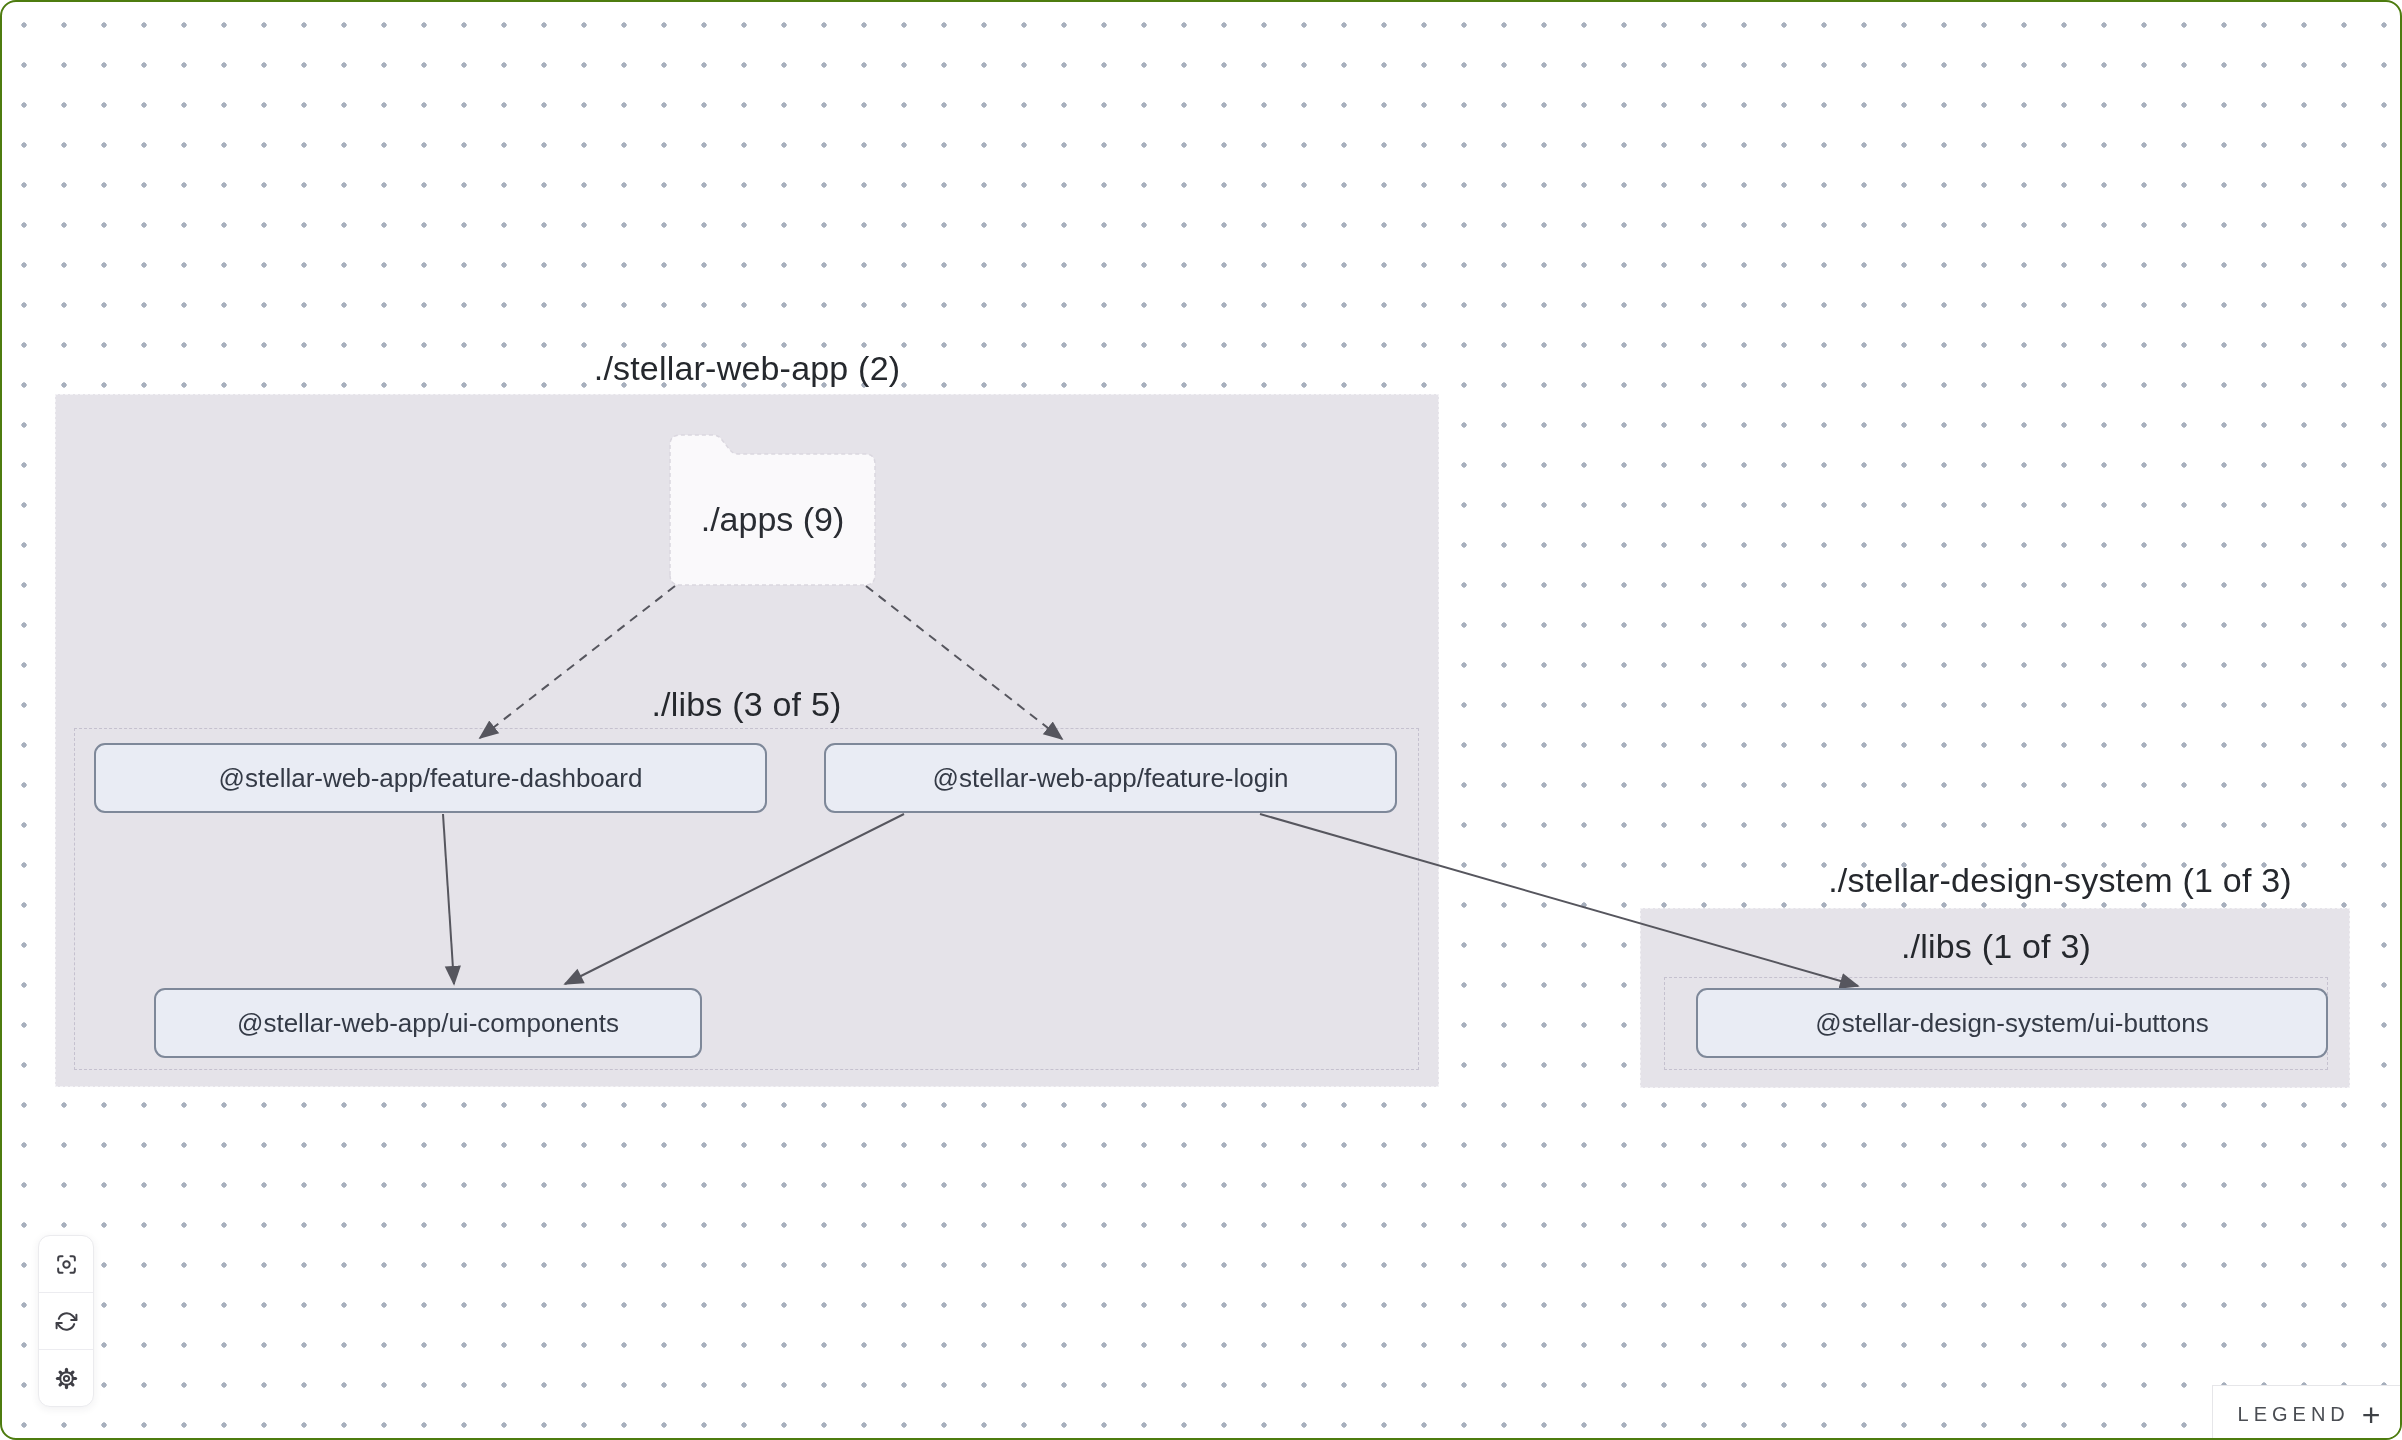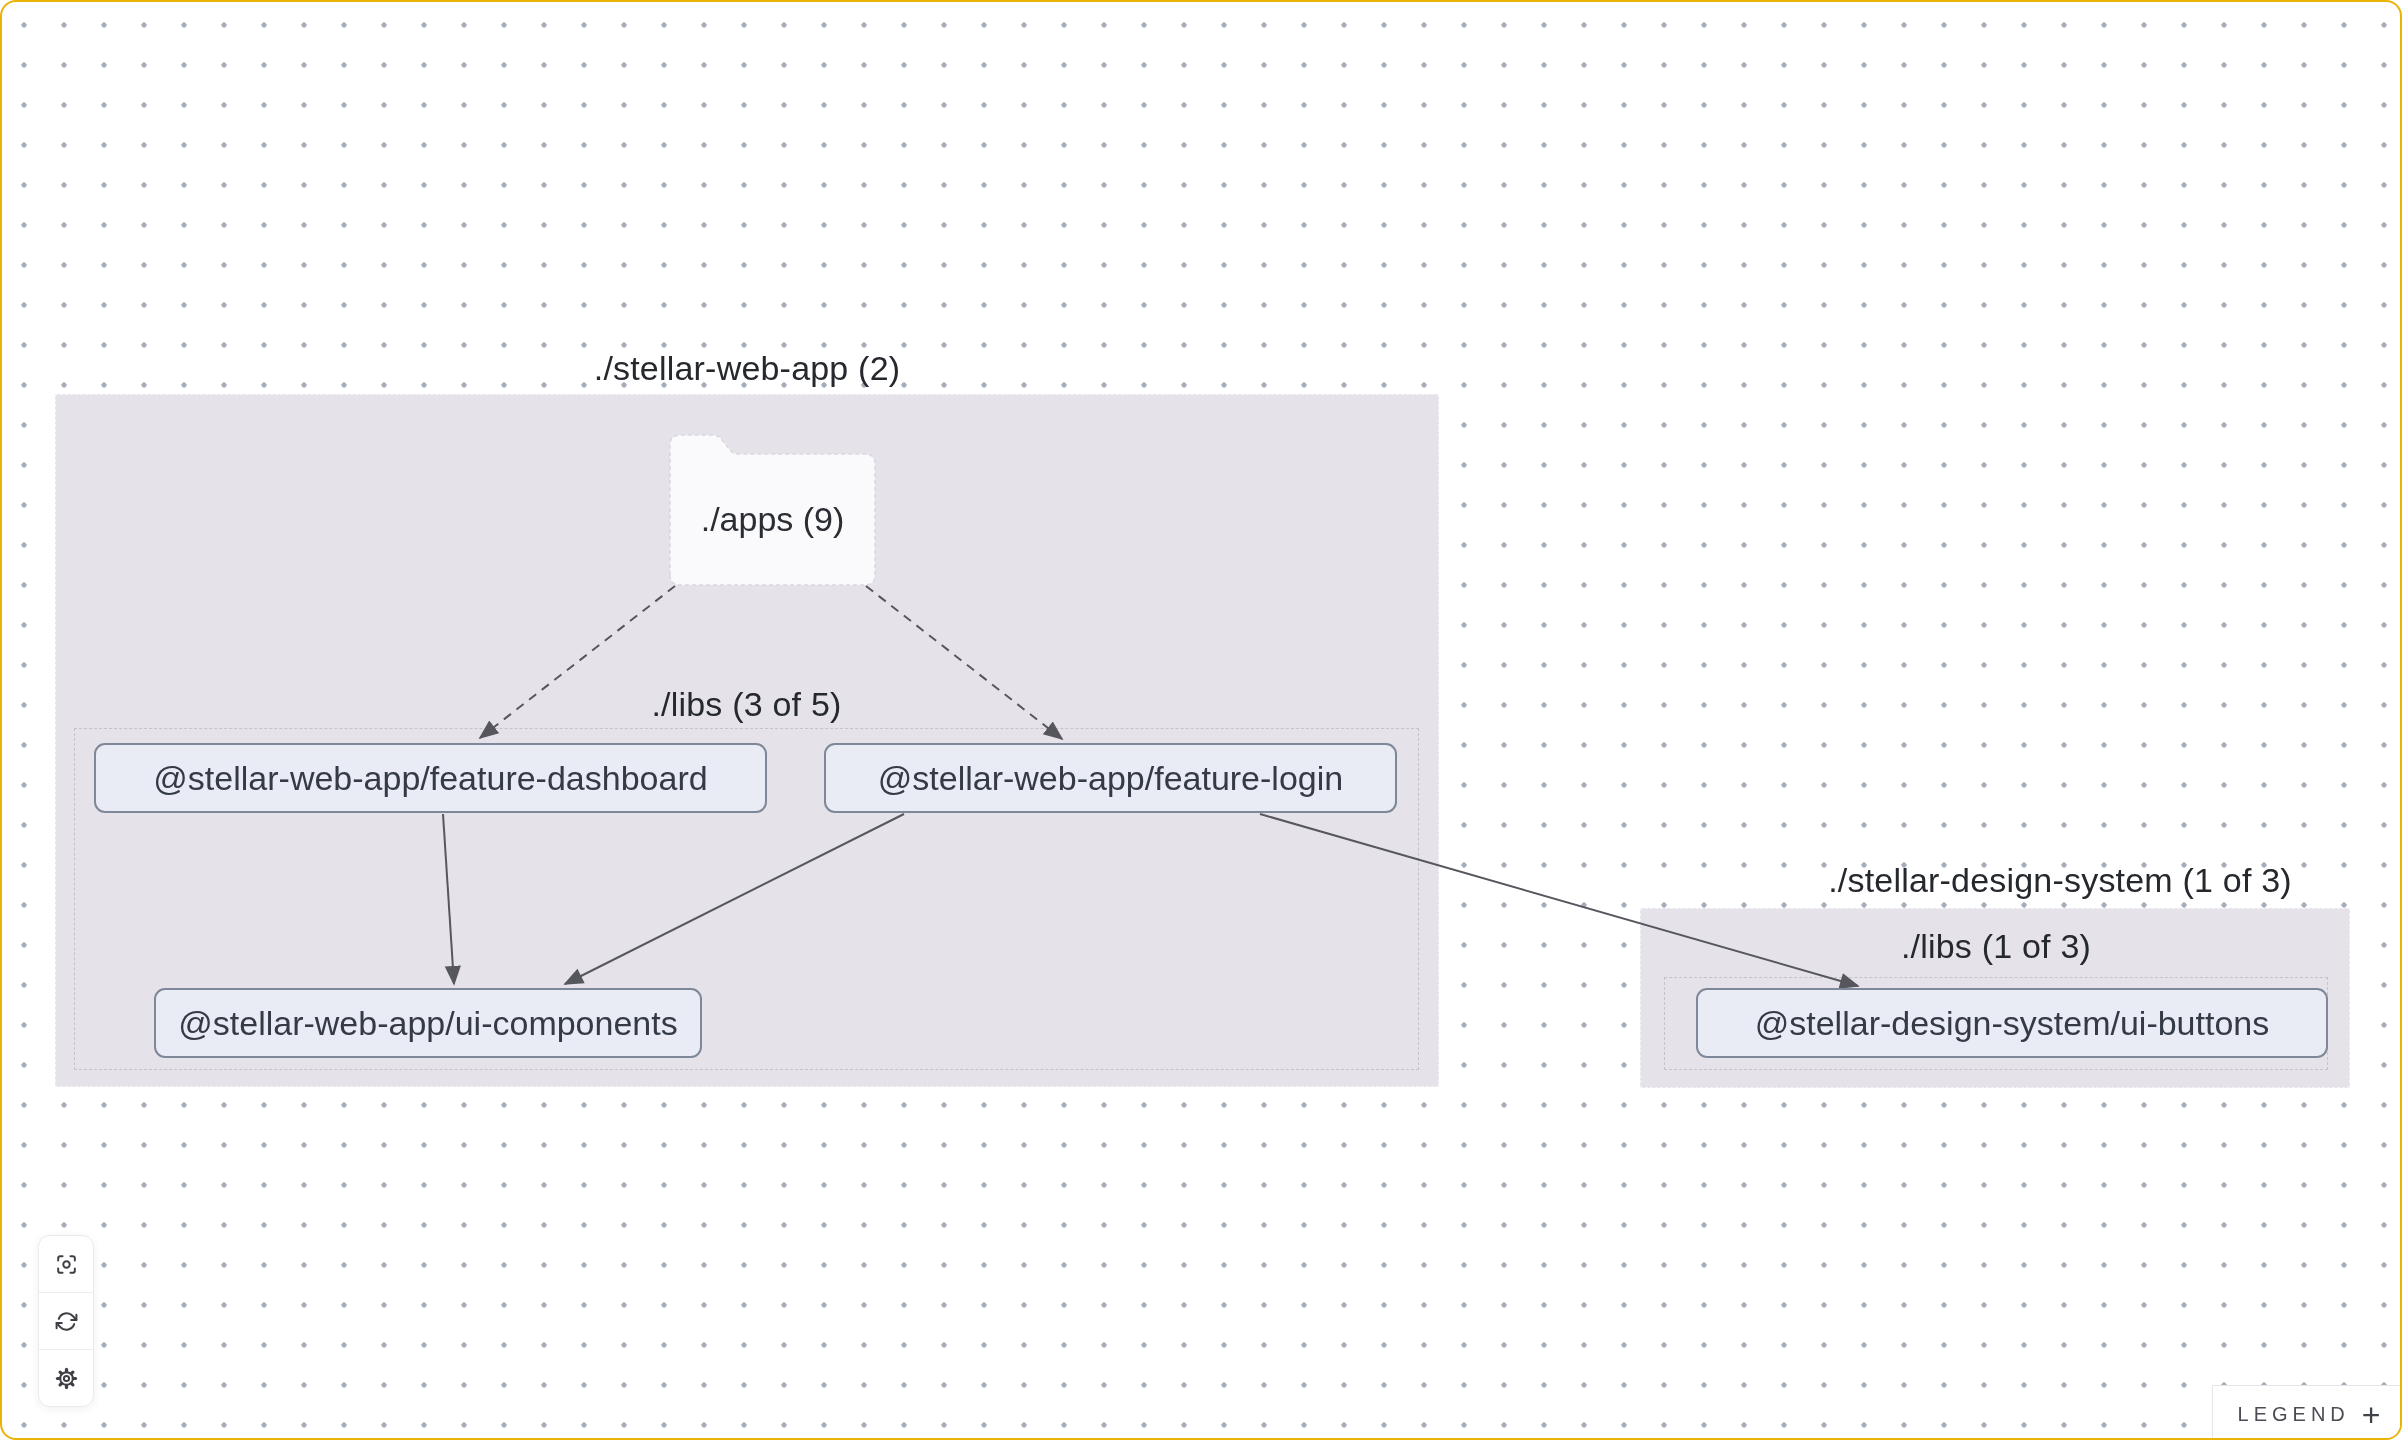--- a/index.html
+++ b/index.html
@@ -1,21 +1,21 @@
 <!DOCTYPE html>
 <html><head>
 <meta charset="utf-8">
 <style>
   html,body{margin:0;padding:0;background:#ffffff;}
   *{box-sizing:border-box;}
   body{font-family:"Liberation Sans","DejaVu Sans",sans-serif;}
 
   .stage{
     position:relative;width:2402px;height:1440px;background:#ffffff;
-    border:2px solid #eab308;border-radius:16px;overflow:hidden;
+    border:2px solid #4d7c0f;border-radius:16px;overflow:hidden;
   }
   .canvas{
     position:absolute;inset:0;
     background-image:radial-gradient(circle, rgba(125,137,157,.68) 2.4px, transparent 2.9px);
     background-size:40px 40px;background-position:2px 3px;
   }
 
   
   .group{position:absolute;background:#e5e3e9;border:1px dashed #f4f3f6;}
   .subgroup{position:absolute;background:transparent;border:1px dashed rgba(172,166,186,.55);}
@@ -40,21 +40,21 @@
   .folder-label{
     position:absolute;left:668px;top:452px;width:205px;height:131px;
     display:flex;align-items:center;justify-content:center;
     font-size:34px;color:#2a2d33;white-space:nowrap;cursor:pointer;
   }
 
   
   .node{
     position:absolute;display:flex;align-items:center;justify-content:center;
     background:#e9ecf4;border:2px solid #7e8899;border-radius:11px;
-    font-size:34px;color:#343a46;white-space:nowrap;cursor:pointer;
+    font-size:26px;color:#343a46;white-space:nowrap;cursor:pointer;
   }
   #n-dashboard{left:92px;top:741px;width:673px;height:70px;}
   #n-login{left:822px;top:741px;width:573px;height:70px;}
   #n-components{left:152px;top:986px;width:548px;height:70px;}
   #n-buttons{left:1678px;top:986px;width:632px;height:70px;margin-left:16px;}
 
   
   .toolbar{
     position:absolute;left:36px;top:1233px;width:56px;height:172px;
     background:#fff;border:1px solid #ebebee;border-radius:12px;

